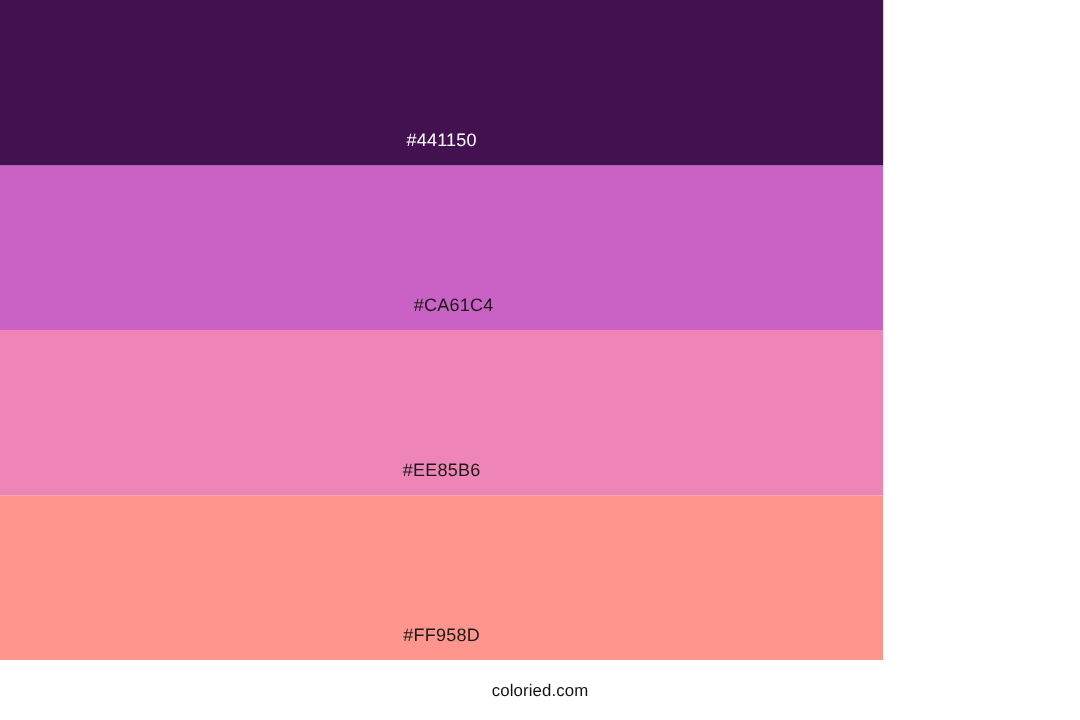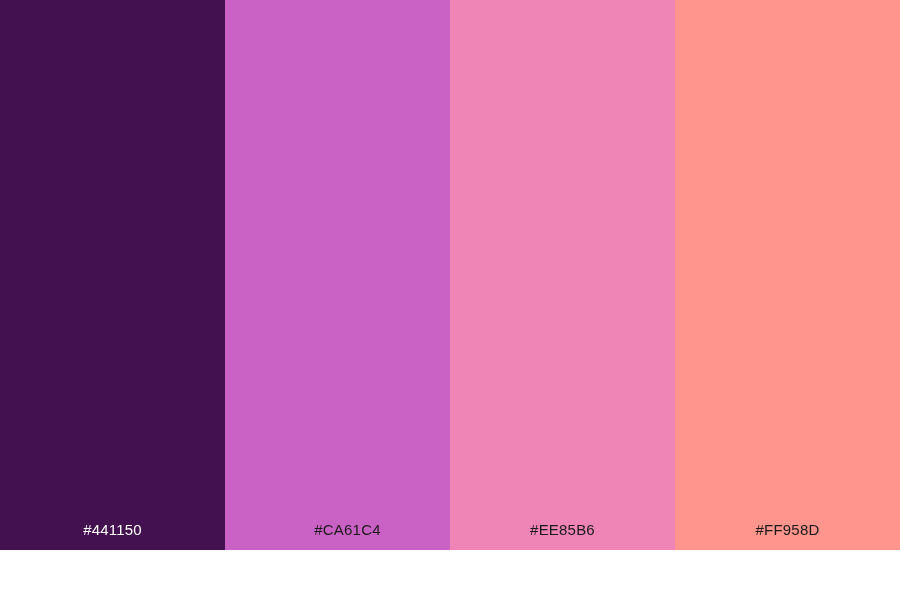--- a/index.html
+++ b/index.html
@@ -14,22 +14,23 @@
   }
   #palette-page {
     position: relative;
     width: 900px;
     height: 600px;
     overflow: hidden;
     background: #ffffff;
   }
   #swatch-strip {
     display: flex;
-    width: 900px;
+    width: 736px;
     height: 550px;
+    flex-direction: column;
   }
   .swatch {
     flex: 1 1 0;
     position: relative;
     height: 100%;
     display: flex;
     align-items: flex-end;
     justify-content: center;
   }
   .swatch-label {
@@ -80,14 +81,17 @@
     <div class="swatch" style="background-color: rgb(238, 133, 182);">
       <span class="swatch-label label-dark" style="color: rgb(26, 26, 26);">#EE85B6</span>
     </div>
 
     <div class="swatch" style="background-color: rgb(255, 149, 141); justify-content: center;">
       <span class="swatch-label label-dark" style="color: rgb(26, 26, 26);">#FF958D</span>
     </div>
 
   </div>
 
+  <div id="footer-bar" style="background-color: rgb(255, 255, 255);">
+    <span id="footer-credit" style="color: rgb(18, 18, 18);">coloried.com</span>
+  </div>
 
 </div>
 
 </body></html>

